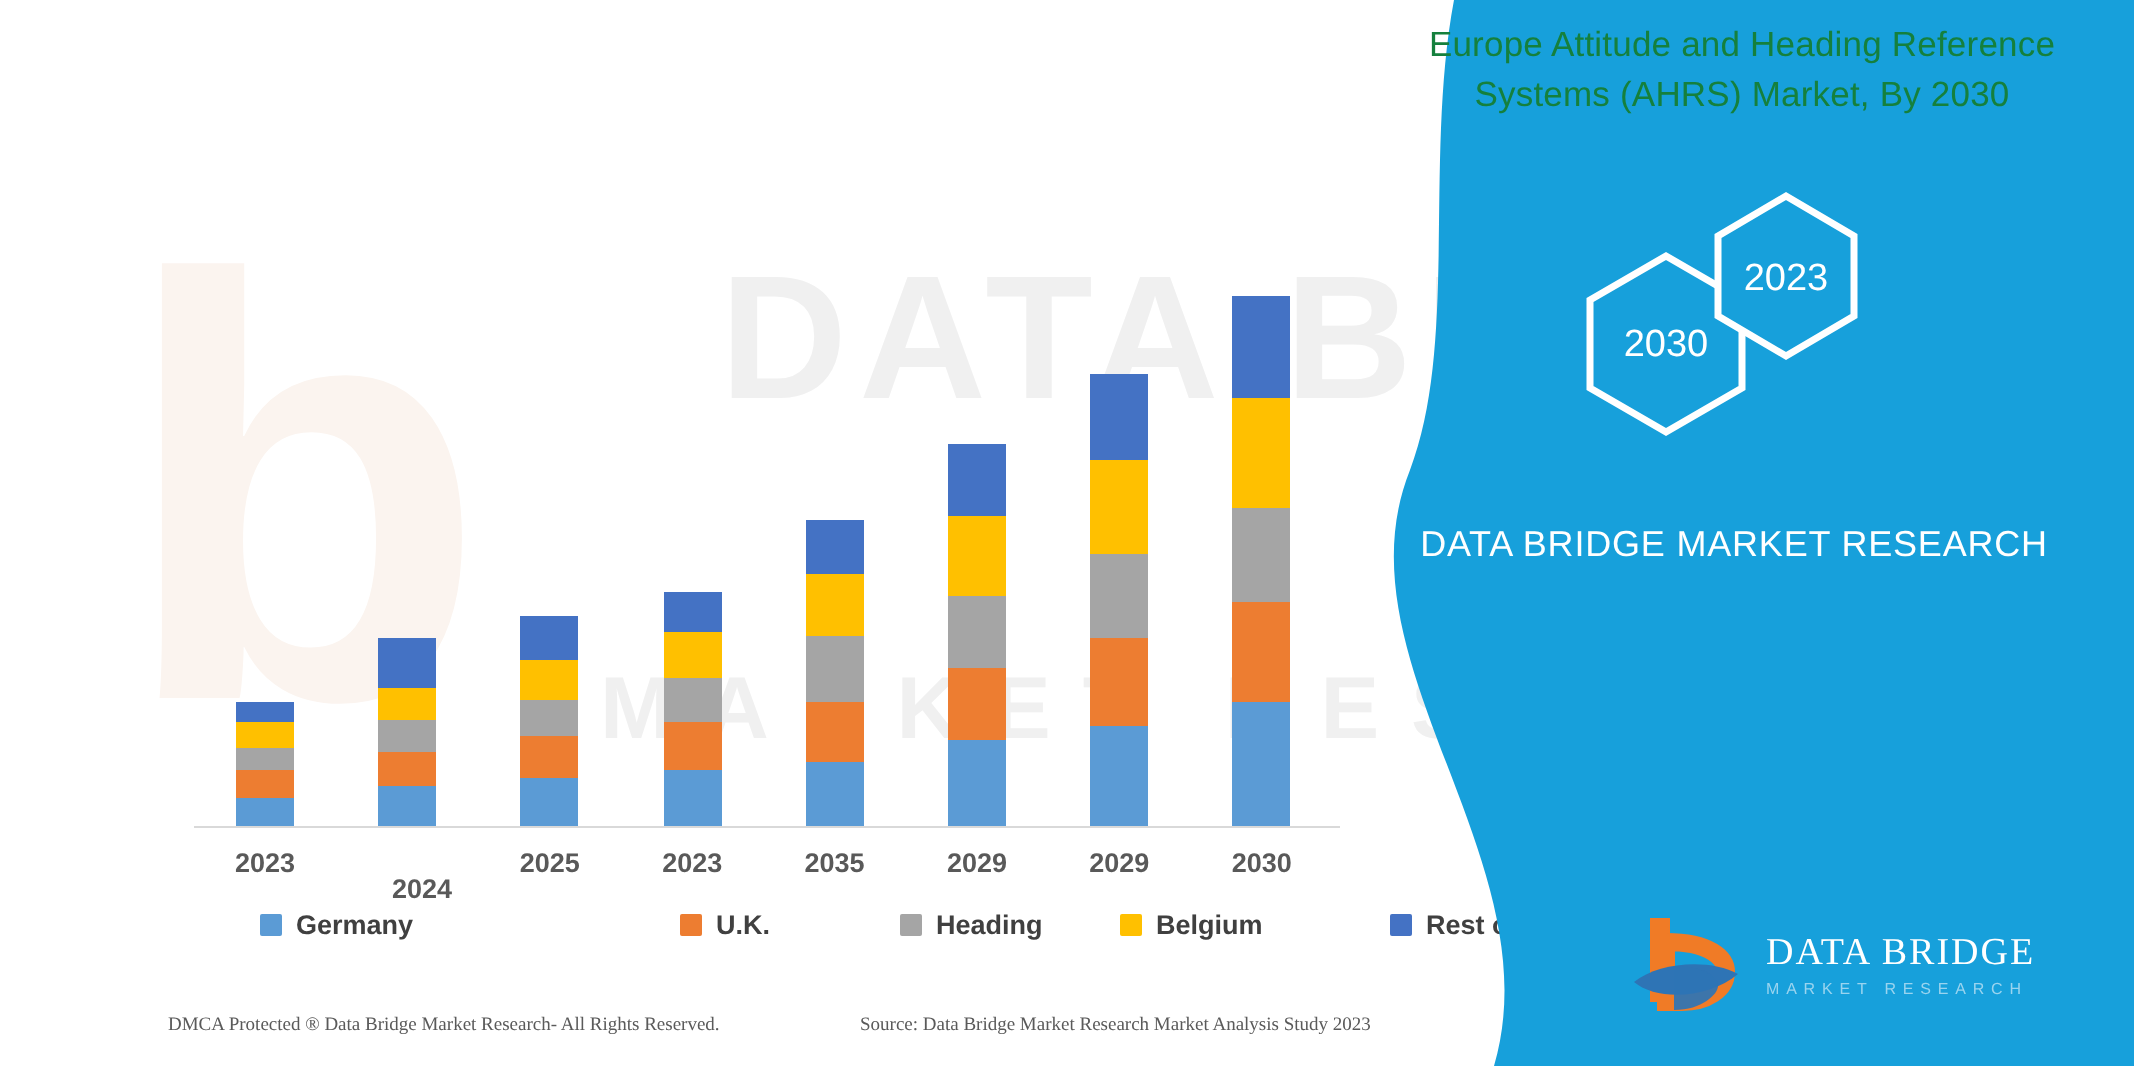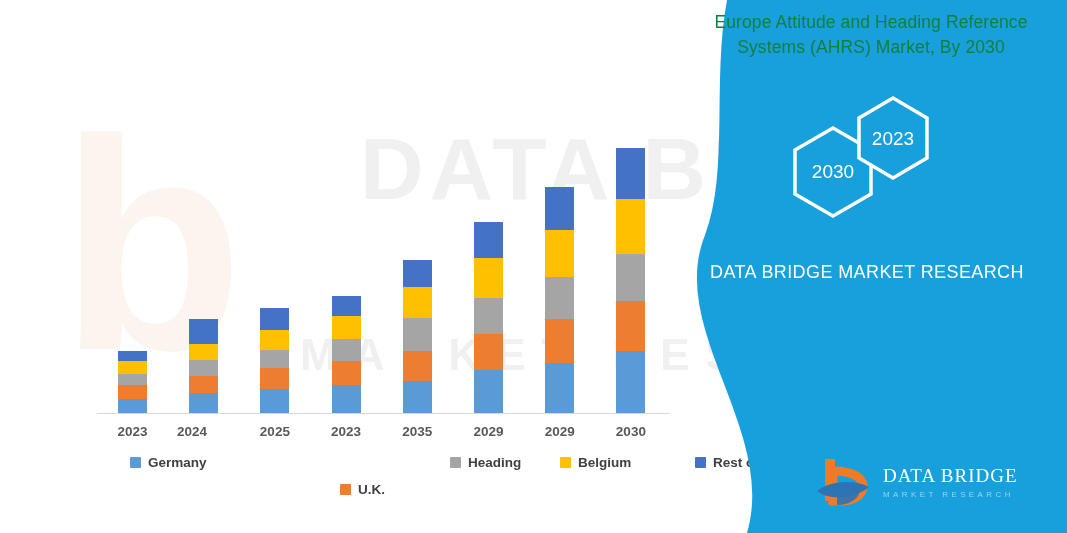--- a/index.html
+++ b/index.html
@@ -164,53 +164,57 @@
         <div class="bar" style="left: 616.4px; width: 29px; height: 413px;">
           <div class="seg" style="background: rgb(91, 155, 213); height: 62.0862px;"></div>
           <div class="seg" style="background: rgb(237, 125, 49); height: 49.669px;"></div>
           <div class="seg" style="background: rgb(165, 165, 165); height: 47.7586px;"></div>
           <div class="seg" style="background: rgb(255, 192, 0); height: 54.4448px;"></div>
           <div class="seg" style="background: rgb(68, 114, 196); height: 51.5793px;"></div>
         </div>
       </div>
     <div class="xlabels" id="xlabels">
         <div class="xlabel" style="left: 102.5px;">2023</div>
-        <div class="xlabel" style="left: 162px;">2024</div>
+        <div class="xlabel" style="left: 181px; margin-top: 13px;">2024</div>
         <div class="xlabel" style="left: 244.9px;">2025</div>
         <div class="xlabel" style="left: 316.1px;">2023</div>
         <div class="xlabel" style="left: 387.3px;">2035</div>
         <div class="xlabel" style="left: 458.5px;">2029</div>
         <div class="xlabel" style="left: 529.7px;">2029</div>
         <div class="xlabel" style="left: 600.9px;">2030</div>
       </div>
   </div>
 
   <div class="legend" id="legend">
       <div class="legend-item" style="left: 20px;">
         <span class="legend-swatch" style="background: rgb(91, 155, 213);"></span>
         <span>Germany</span>
       </div>
-      <div class="legend-item" style="left: 230px; margin-top: 27px;">
+      <div class="legend-item" style="left: 230px;">
         <span class="legend-swatch" style="background: rgb(237, 125, 49);"></span>
         <span>U.K.</span>
       </div>
       <div class="legend-item" style="left: 340px;">
         <span class="legend-swatch" style="background: rgb(165, 165, 165);"></span>
         <span>Heading</span>
       </div>
       <div class="legend-item" style="left: 450px;">
         <span class="legend-swatch" style="background: rgb(255, 192, 0);"></span>
         <span>Belgium</span>
       </div>
       <div class="legend-item" style="left: 585px;">
         <span class="legend-swatch" style="background: rgb(68, 114, 196);"></span>
         <span>Rest of Europe</span>
       </div>
     </div>
 
+  <div class="footer">
+    <span class="foot-left">DMCA Protected ® Data Bridge Market Research-  All Rights Reserved.</span>
+    <span class="foot-right">Source: Data Bridge Market Research  Market Analysis Study 2023</span>
+  </div>
 
   <div class="blue-panel">
     <svg width="400" height="533" viewBox="0 0 400 533">
       <path id="panel-shape" d="M 60 0 L 400 0 L 400 533 L 80 533 C 110 430 0 330 38 235 C 62 172 45 80 60 0 Z" fill="#17A0DB"></path>
     </svg>
 
     <div class="panel-content">
       <div class="panel-title">Europe Attitude and Heading Reference Systems (AHRS) Market, By 2030</div>
 
       <div class="hexwrap">

